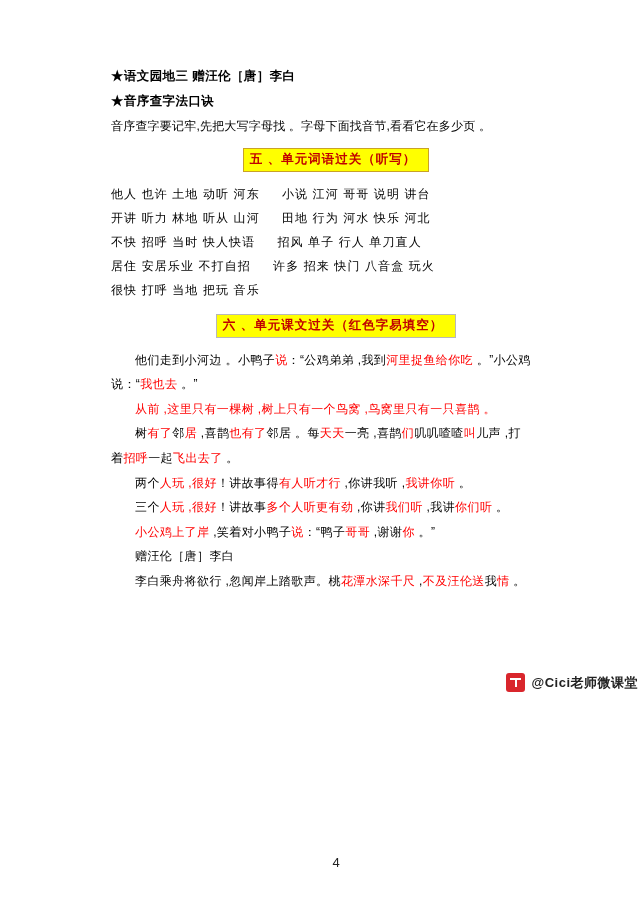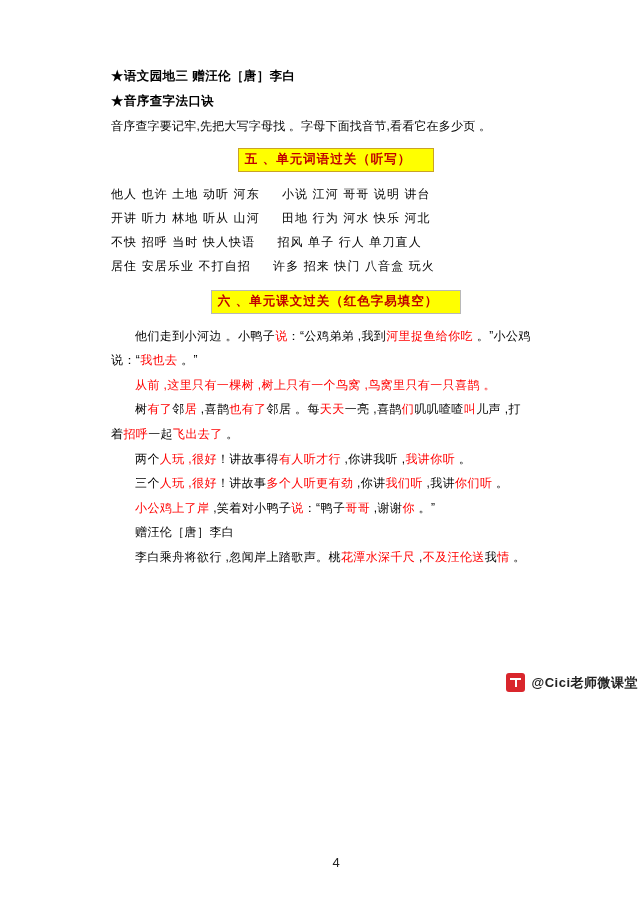--- a/index.html
+++ b/index.html
@@ -48,21 +48,21 @@
   .sec-title-wrap {
     text-align: center;
     margin: 12px 0 10px 0;
   }
   .sec-title {
     display: inline-block;
     background: #ffff00;
     color: #c00000;
     font-size: 12.5px;
     font-weight: bold;
-    padding: 2px 22px 3px 6px;
+    padding: 2px 12px 3px 6px;
     border: 1px solid #c9a227;
     letter-spacing: 1px;
   }
   .sec-title.plain-border {
     border: 1px solid #b8b8b8;
   }
 
   
   .word-line {
     font-size: 12px;
@@ -149,20 +149,21 @@
 
     <div class="sec-title-wrap">
       <span class="sec-title">五 、单元词语过关（听写）</span>
     </div>
 
     <div>
       <div class="word-line">他人 也许 土地 动听 河东     小说 江河 哥哥 说明 讲台</div>
       <div class="word-line">开讲 听力 林地 听从 山河     田地 行为 河水 快乐 河北</div>
       <div class="word-line">不快 招呼 当时 快人快语     招风 单子 行人 单刀直人</div>
       <div class="word-line">居住 安居乐业 不打自招     许多 招来 快门 八音盒 玩火</div>
+      <div class="word-line">很快 打呼 当地 把玩 音乐</div>
     </div>
 
     <div class="sec-title-wrap">
       <span class="sec-title plain-border">六 、单元课文过关（红色字易填空）</span>
     </div>
 
     <div id="fill-paragraphs">
         <div class="fill-para indent"><span>他们走到小河边 。小鸭子</span><span class="red">说</span><span>：“公鸡弟弟 ,我到</span><span class="red">河里捉鱼给你吃</span><span> 。”小公鸡</span></div>
         <div class="fill-para"><span>说：“</span><span class="red">我也去</span><span> 。”</span></div>
         <div class="fill-para indent"><span class="red">从前 ,这里只有一棵树 ,树上只有一个鸟窝 ,鸟窝里只有一只喜鹊 。</span></div>

